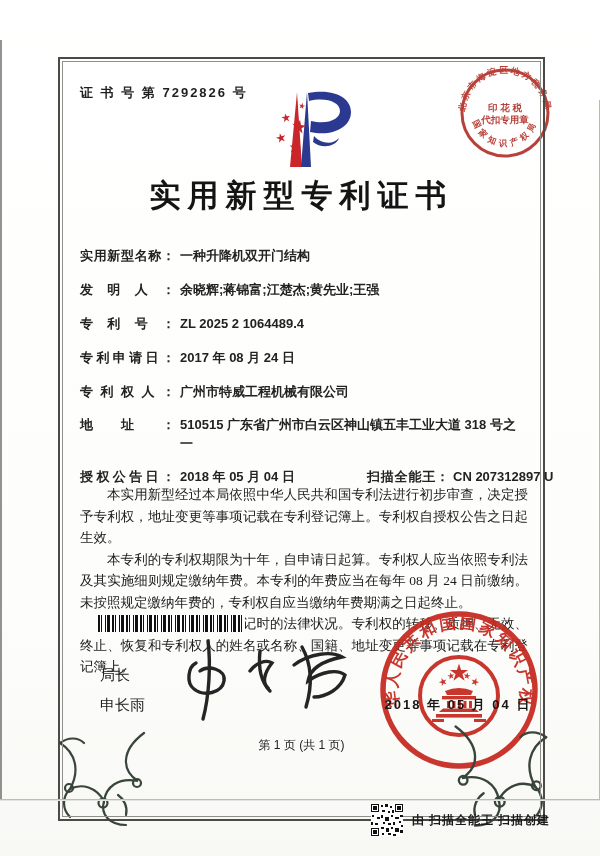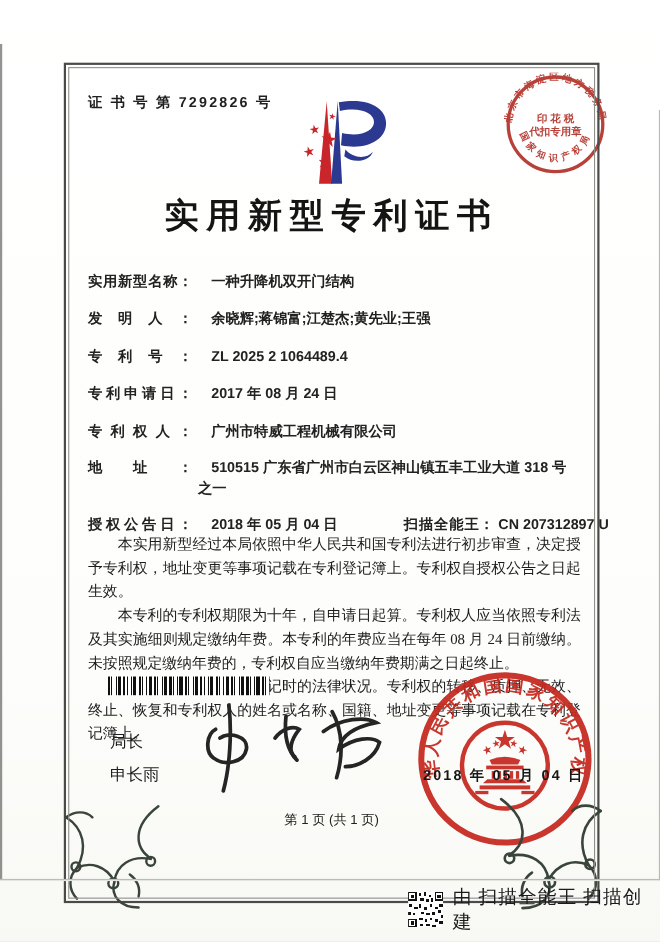--- a/index.html
+++ b/index.html
@@ -15,21 +15,21 @@
 
   .cert-no { position:absolute; left:20px; top:25px; font-family:"Liberation Sans", sans-serif; font-weight:700; font-size:13px; letter-spacing:2px; color:#1f1f1f; }
 
   .logo { position:absolute; left:50%; top:28px; transform:translateX(-50%); }
 
   .title { position:absolute; top:116px; width:100%; text-align:center; font-size:31px; font-weight:700; letter-spacing:7px; color:#141414; font-family:"Liberation Serif", serif; }
 
   .fields { position:absolute; left:20px; right:16px; top:186px; font-family:"Liberation Sans", sans-serif; font-size:13px; font-weight:600; color:#222; }
   .field { padding-left:100px; line-height:21px; margin-bottom:13px; }
   .field.tight { line-height:19px; }
-  .f-label { display:inline-block; width:95px; margin-left:-100px; margin-right:17px; text-align:justify; text-align-last:justify; white-space:nowrap; }
+  .f-label { display:inline-block; width:95px; margin-left:-100px; margin-right:5px; text-align:justify; text-align-last:justify; white-space:nowrap; }
   .grant-row { position:relative; }
   .grant-right { position:absolute; left:287px; top:0; white-space:nowrap; }
   .grant-right .f-label { width:82px; margin-left:0; margin-right:4px; }
 
   .paragraphs { position:absolute; left:20px; right:15px; top:425px; font-size:13.5px; line-height:21.5px; color:#1c1c1c; text-align:justify; font-family:"Liberation Serif", serif; }
   .paragraphs p { text-indent:2em; }
 
   .barcode { position:absolute; left:38px; top:556px; width:147px; height:17px;
     background:repeating-linear-gradient(90deg,#101010 0 2px,#fff 2px 3px,#101010 3px 4px,#fff 4px 7px,#101010 7px 8px,#fff 8px 9px,#101010 9px 12px,#fff 12px 14px); }
 
@@ -39,21 +39,21 @@
   .seal { position:absolute; left:317px; top:549px; }
   .seal-date { position:absolute; left:310px; top:637px; width:176px; text-align:center; font-family:"Liberation Sans", sans-serif; font-size:13px; font-weight:700; letter-spacing:2px; color:#171717; z-index:3; }
 
   .page-no { position:absolute; left:0; right:0; top:678px; text-align:center; font-size:12px; color:#222; font-family:Liberation Sans, sans-serif; }
 
   .orn-bl { position:absolute; left:-12px; bottom:-14px; }
   .orn-br { position:absolute; right:-16px; bottom:-18px; transform:scaleX(-1); }
 
   .scan-strip-line { position:absolute; left:0; right:0; top:799px; height:1px; background:#bdbdb8; box-shadow:0 1px 0 #e4e4e0; }
   .scanner-credit { position:absolute; left:371px; top:804px; display:flex; align-items:center; gap:9px; }
-  .scanner-credit .txt { font-size:17px; color:#1b1b1b; letter-spacing:1px; font-weight:400; font-family:"Liberation Serif", serif; }
+  .scanner-credit .txt { font-size:12px; color:#1b1b1b; letter-spacing:1px; font-weight:700; font-family:"Liberation Serif", serif; }
 
   .tax-stamp { position:absolute; left:458px; top:66px; opacity:.92; }
 </style>
 </head>
 <body>
 
 <div class="page">
   <div class="scan-edge-left"></div>
   <div class="scan-edge-right"></div>
 

